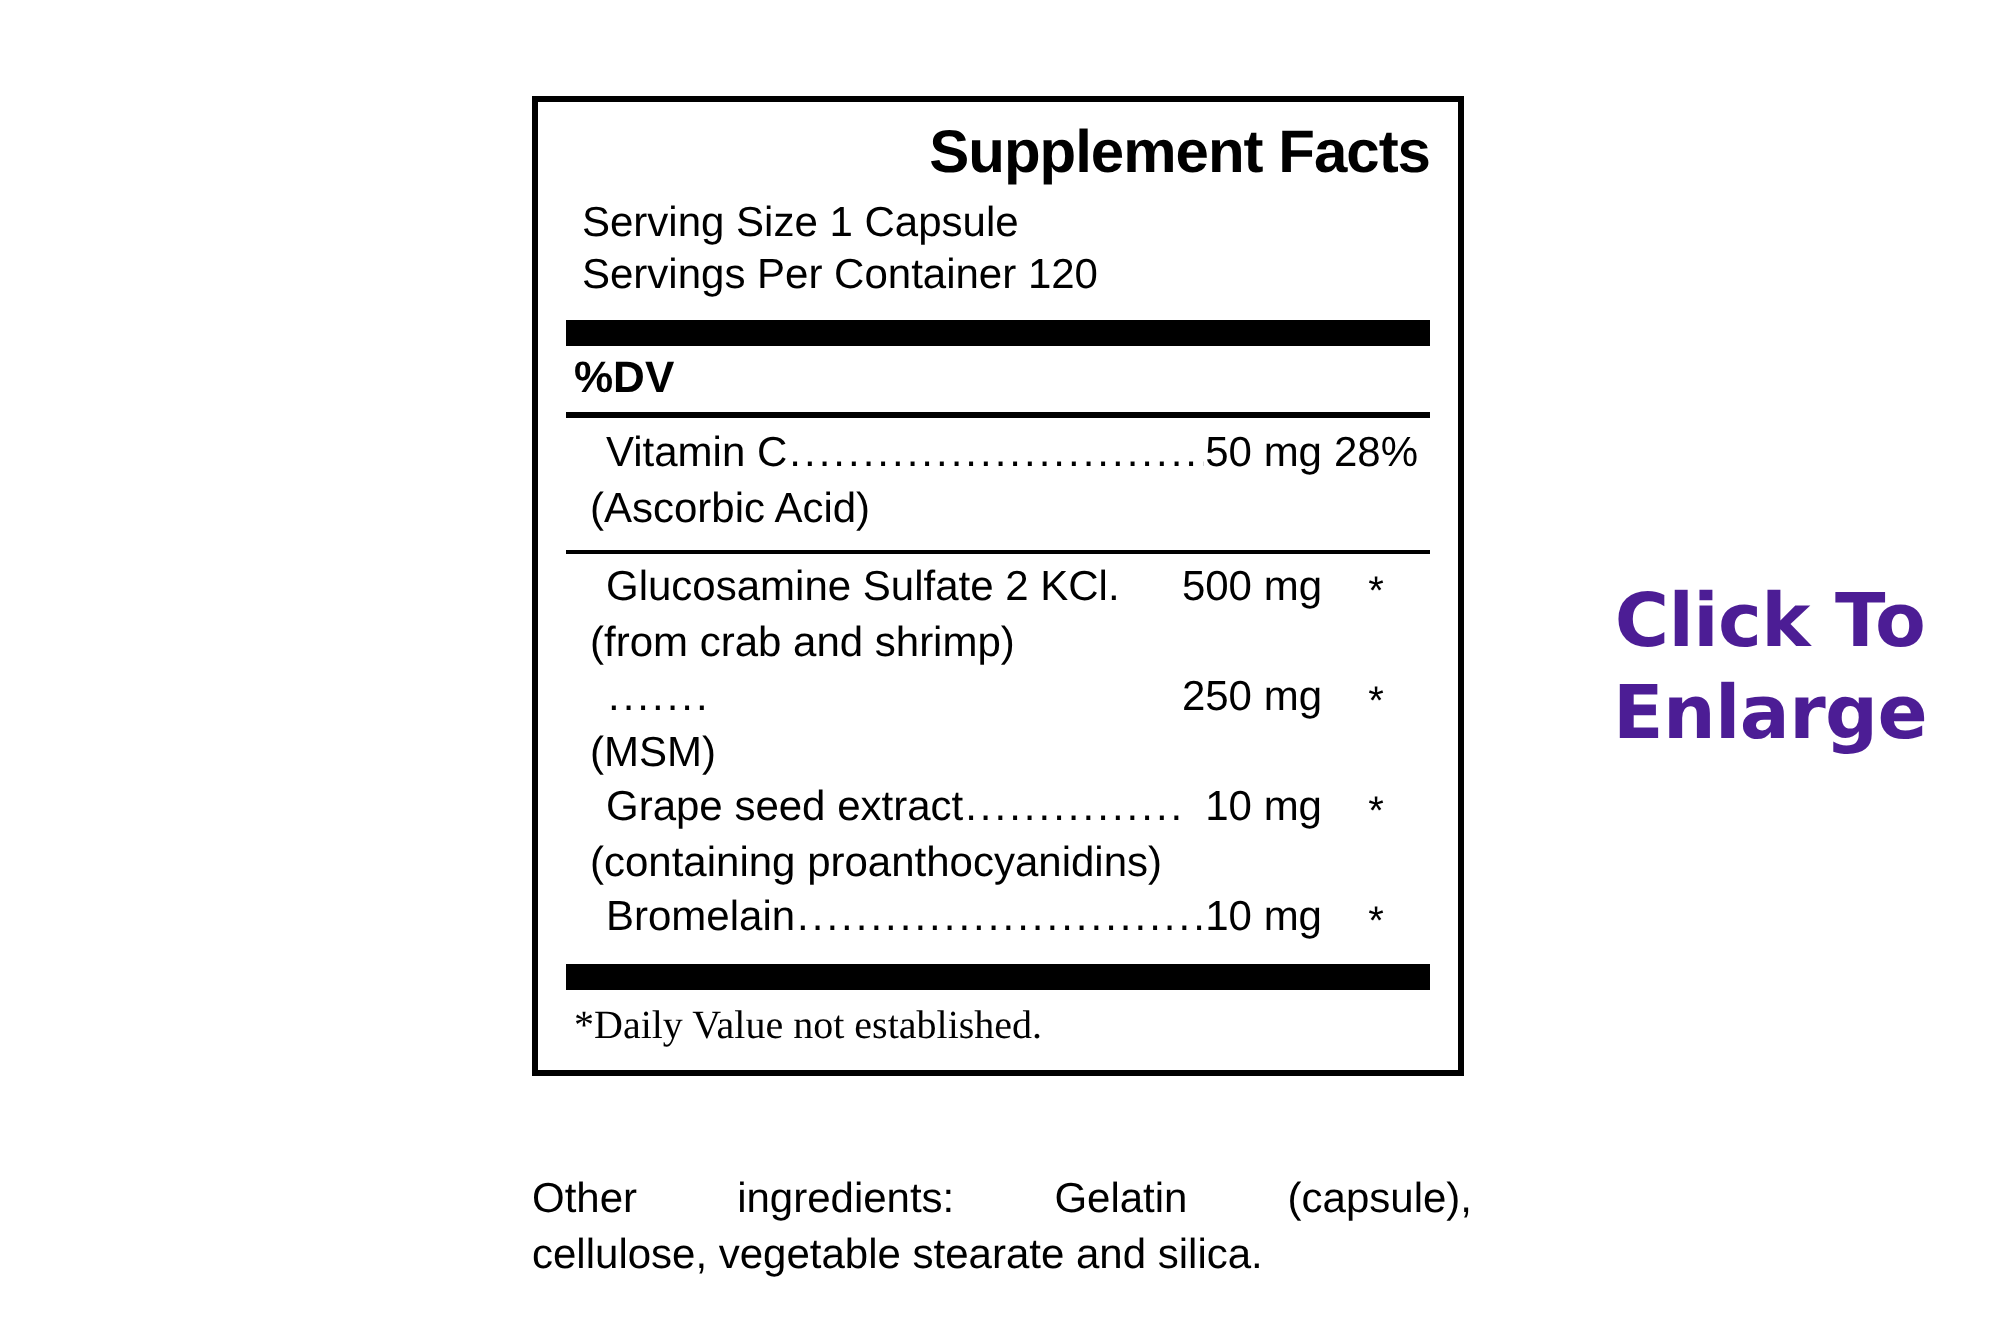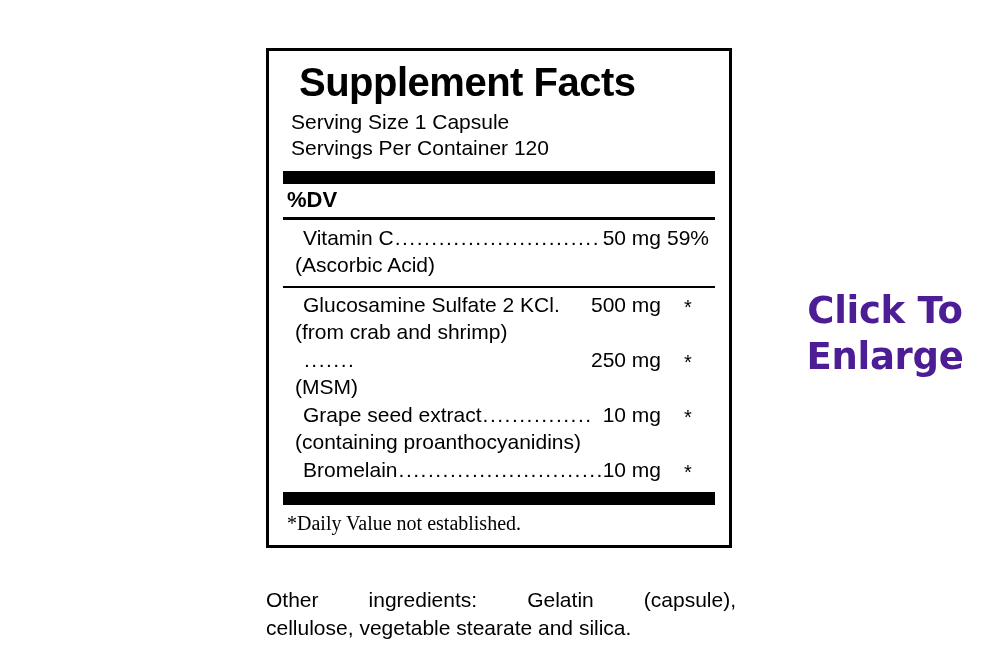--- a/index.html
+++ b/index.html
@@ -22,25 +22,26 @@
     left: 266px;
     top: 48px;
     width: 466px;
     box-sizing: border-box;
     border: 3px solid #000;
     background: #fff;
     padding: 8px 14px 10px 14px;
   }
 
   .sf-title {
-    font-size: 40px;
+    font-size: 30px;
     font-weight: bold;
     line-height: 1.05;
     letter-spacing: -0.5px;
     margin: 2px 0 6px 16px;
+    text-align: right;
   }
 
   .serving-line {
     font-size: 21px;
     line-height: 1.25;
     margin-left: 8px;
   }
 
   .bar-thick {
     height: 13px;
@@ -167,21 +168,21 @@
   </div>
 
   <div class="bar-thin"></div>
 
   <div class="nutrients">
 
     <div class="nut">
       <span class="nm">Vitamin C</span>
       <span class="dots">................................</span>
       <span class="amt">50 mg</span>
-      <span class="dv">59%</span>
+      <span class="dv">28%</span>
     </div>
     <div class="sub">(Ascorbic Acid)</div>
 
     <div class="spacer-sm"></div>
     <div class="rule-light"></div>
     <div class="spacer-xs"></div>
 
     <div class="nut">
       <span class="nm">Glucosamine Sulfate 2 KCl.</span>
       <span class="dots"></span>

